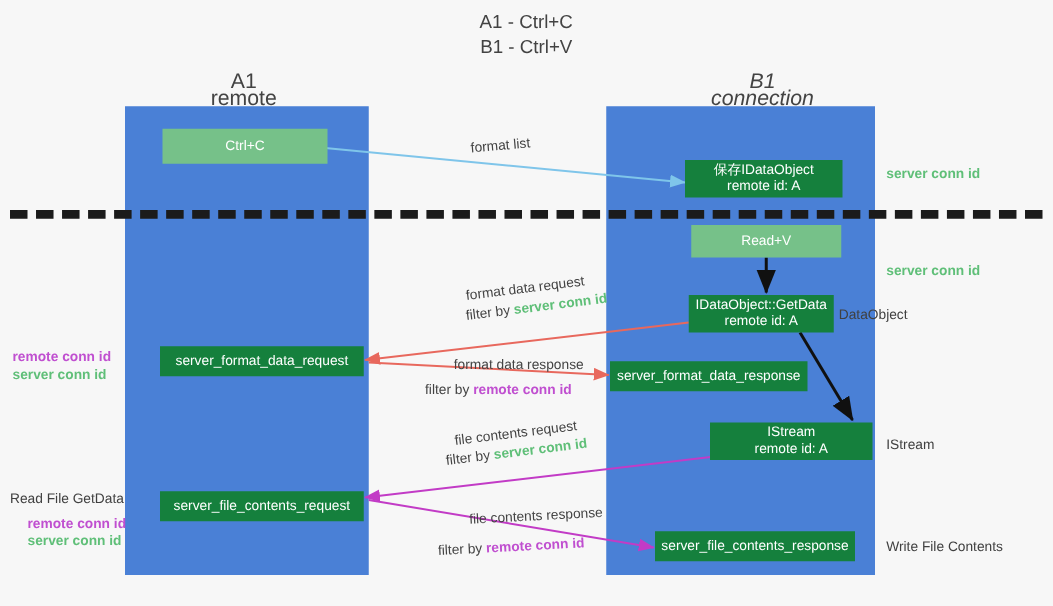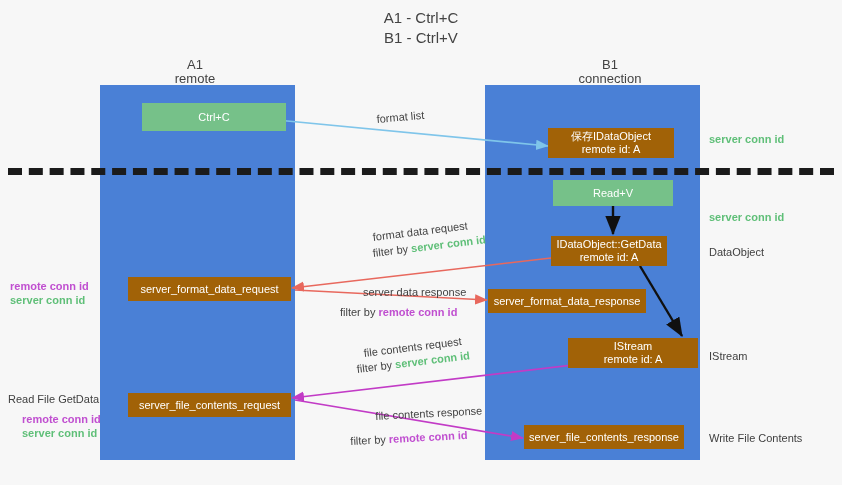--- a/index.html
+++ b/index.html
@@ -12,34 +12,34 @@
   }
   #stage{position:absolute;left:0;top:0;width:842px;height:485px;padding-left:28px;}
   svg#wires{position:absolute;left:0;top:0;width:842px;height:485px;pointer-events:none;}
 
   .title{
     position:absolute;left:0;top:8px;width:842px;text-align:center;
     font-size:15px;line-height:20px;color:#434343;white-space:pre-line;
   }
 
   .colhead{
-    position:absolute;text-align:center;font-size:13px;line-height:14px;
+    position:absolute;text-align:center;font-size:17px;line-height:14px;
     color:#434343;white-space:pre-line;
   }
 
   .lane{position:absolute;background:#4a80d6;}
 
   .node{
     position:absolute;box-sizing:border-box;
     display:flex;align-items:center;justify-content:center;
     text-align:center;color:#ffffff;font-size:11px;line-height:13px;
     padding:2px 4px;white-space:pre-line;
   }
   .node.green{background:#76c189;}
-  .node.orange{background:#a16207;}
+  .node.orange{background:#15803d;}
 
   .lbl{
     position:absolute;font-size:11px;line-height:14px;color:#434343;
     white-space:nowrap;
   }
   .lbl.rot{transform-origin:left top;}
   .green-t{color:#5fbf78;font-weight:bold;}
   .purple-t{color:#c04fd0;font-weight:bold;}
   .sidelbl{position:absolute;font-size:11px;line-height:14px;white-space:pre-line;}
 
@@ -51,21 +51,21 @@
 </head>
 <body>
 
 <div id="stage">
 
   <div class="title">A1 - Ctrl+C
 B1 - Ctrl+V</div>
 
   <div class="colhead" style="left:130px;top:58px;width:130px;">A1
 remote</div>
-  <div class="colhead" style="left:545px;top:58px;width:130px;">B1
+  <div class="colhead" style="left:545px;top:58px;width:130px;font-style:italic;">B1
 connection</div>
 
   <div class="lane" style="left:100px;top:85px;width:195px;height:375px;"></div>
   <div class="lane" style="left:485px;top:85px;width:215px;height:375px;"></div>
 
   <svg id="wires" viewBox="0 0 842 485">
     <defs>
       <marker id="ar-blue" markerWidth="9" markerHeight="9" refX="7.5" refY="3.2" orient="auto">
         <path d="M0,0 L8,3.2 L0,6.4 z" fill="#7fc5ea"></path>
       </marker>
@@ -90,21 +90,21 @@
 
     <line x1="640" y1="266" x2="682" y2="336" stroke="#101010" stroke-width="2.4" marker-end="url(#ar-blk)"></line>
 
     <line x1="684" y1="352" x2="292" y2="398" stroke="#c23bc6" stroke-width="1.6" marker-end="url(#ar-mag)"></line>
 
     <line x1="295" y1="400" x2="523" y2="438" stroke="#c23bc6" stroke-width="1.6" marker-end="url(#ar-mag)"></line>
   </svg>
 
   <div class="dashline"></div>
 
-  <div class="node green" style="left:142px;top:103px;width:144px;height:28px;">Ctrl+C</div>
+  <div class="node green" style="left:130px;top:103px;width:132px;height:28px;">Ctrl+C</div>
 
   <div class="node orange" style="left:548px;top:128px;width:126px;height:30px;">保存IDataObject
 remote id: A</div>
 
   <div class="node green" style="left:553px;top:180px;width:120px;height:26px;">Read+V</div>
 
   <div class="node orange" style="left:551px;top:236px;width:116px;height:30px;">IDataObject::GetData
 remote id: A</div>
 
   <div class="node orange" style="left:128px;top:277px;width:163px;height:24px;">server_format_data_request</div>
@@ -118,38 +118,38 @@
 
   <div class="node orange" style="left:524px;top:425px;width:160px;height:24px;">server_file_contents_response</div>
 
   <div class="lbl rot" style="left:376px;top:112px;transform:rotate(-5deg);">format list</div>
 
   <div class="lbl rot" style="left:372px;top:230px;transform:rotate(-7deg);">format data request</div>
   <div class="lbl rot" style="left:372px;top:246px;transform:rotate(-7deg);">
     <span>filter by </span><span class="green-t">server conn id</span>
   </div>
 
-  <div class="lbl" style="left:363px;top:285px;">server data response</div>
+  <div class="lbl" style="left:363px;top:285px;">format data response</div>
   <div class="lbl" style="left:340px;top:305px;">
     <span>filter by </span><span class="purple-t">remote conn id</span>
   </div>
 
   <div class="lbl rot" style="left:363px;top:346px;transform:rotate(-7deg);">file contents request</div>
   <div class="lbl rot" style="left:356px;top:362px;transform:rotate(-7deg);">
     <span>filter by </span><span class="green-t">server conn id</span>
   </div>
 
   <div class="lbl rot" style="left:375px;top:409px;transform:rotate(-3deg);">file contents response</div>
   <div class="lbl rot" style="left:350px;top:434px;transform:rotate(-3deg);">
     <span>filter by </span><span class="purple-t">remote conn id</span>
   </div>
 
   <div class="sidelbl green-t" style="left:709px;top:132px;">server conn id</div>
   <div class="sidelbl green-t" style="left:709px;top:210px;">server conn id</div>
-  <div class="sidelbl" style="left:709px;top:245px;text-align:center;">DataObject</div>
+  <div class="sidelbl" style="left:671px;top:245px;text-align:center;">DataObject</div>
   <div class="sidelbl" style="left:709px;top:349px;">IStream</div>
   <div class="sidelbl" style="left:709px;top:431px;text-align:right;">Write File Contents</div>
 
   <div class="sidelbl purple-t" style="left:10px;top:279px;">remote conn id</div>
   <div class="sidelbl green-t" style="left:10px;top:293px;">server conn id</div>
 
   <div class="sidelbl" style="left:8px;top:392px;">Read File GetData</div>
   <div class="sidelbl purple-t" style="left:22px;top:412px;">remote conn id</div>
   <div class="sidelbl green-t" style="left:22px;top:426px;">server conn id</div>
 

